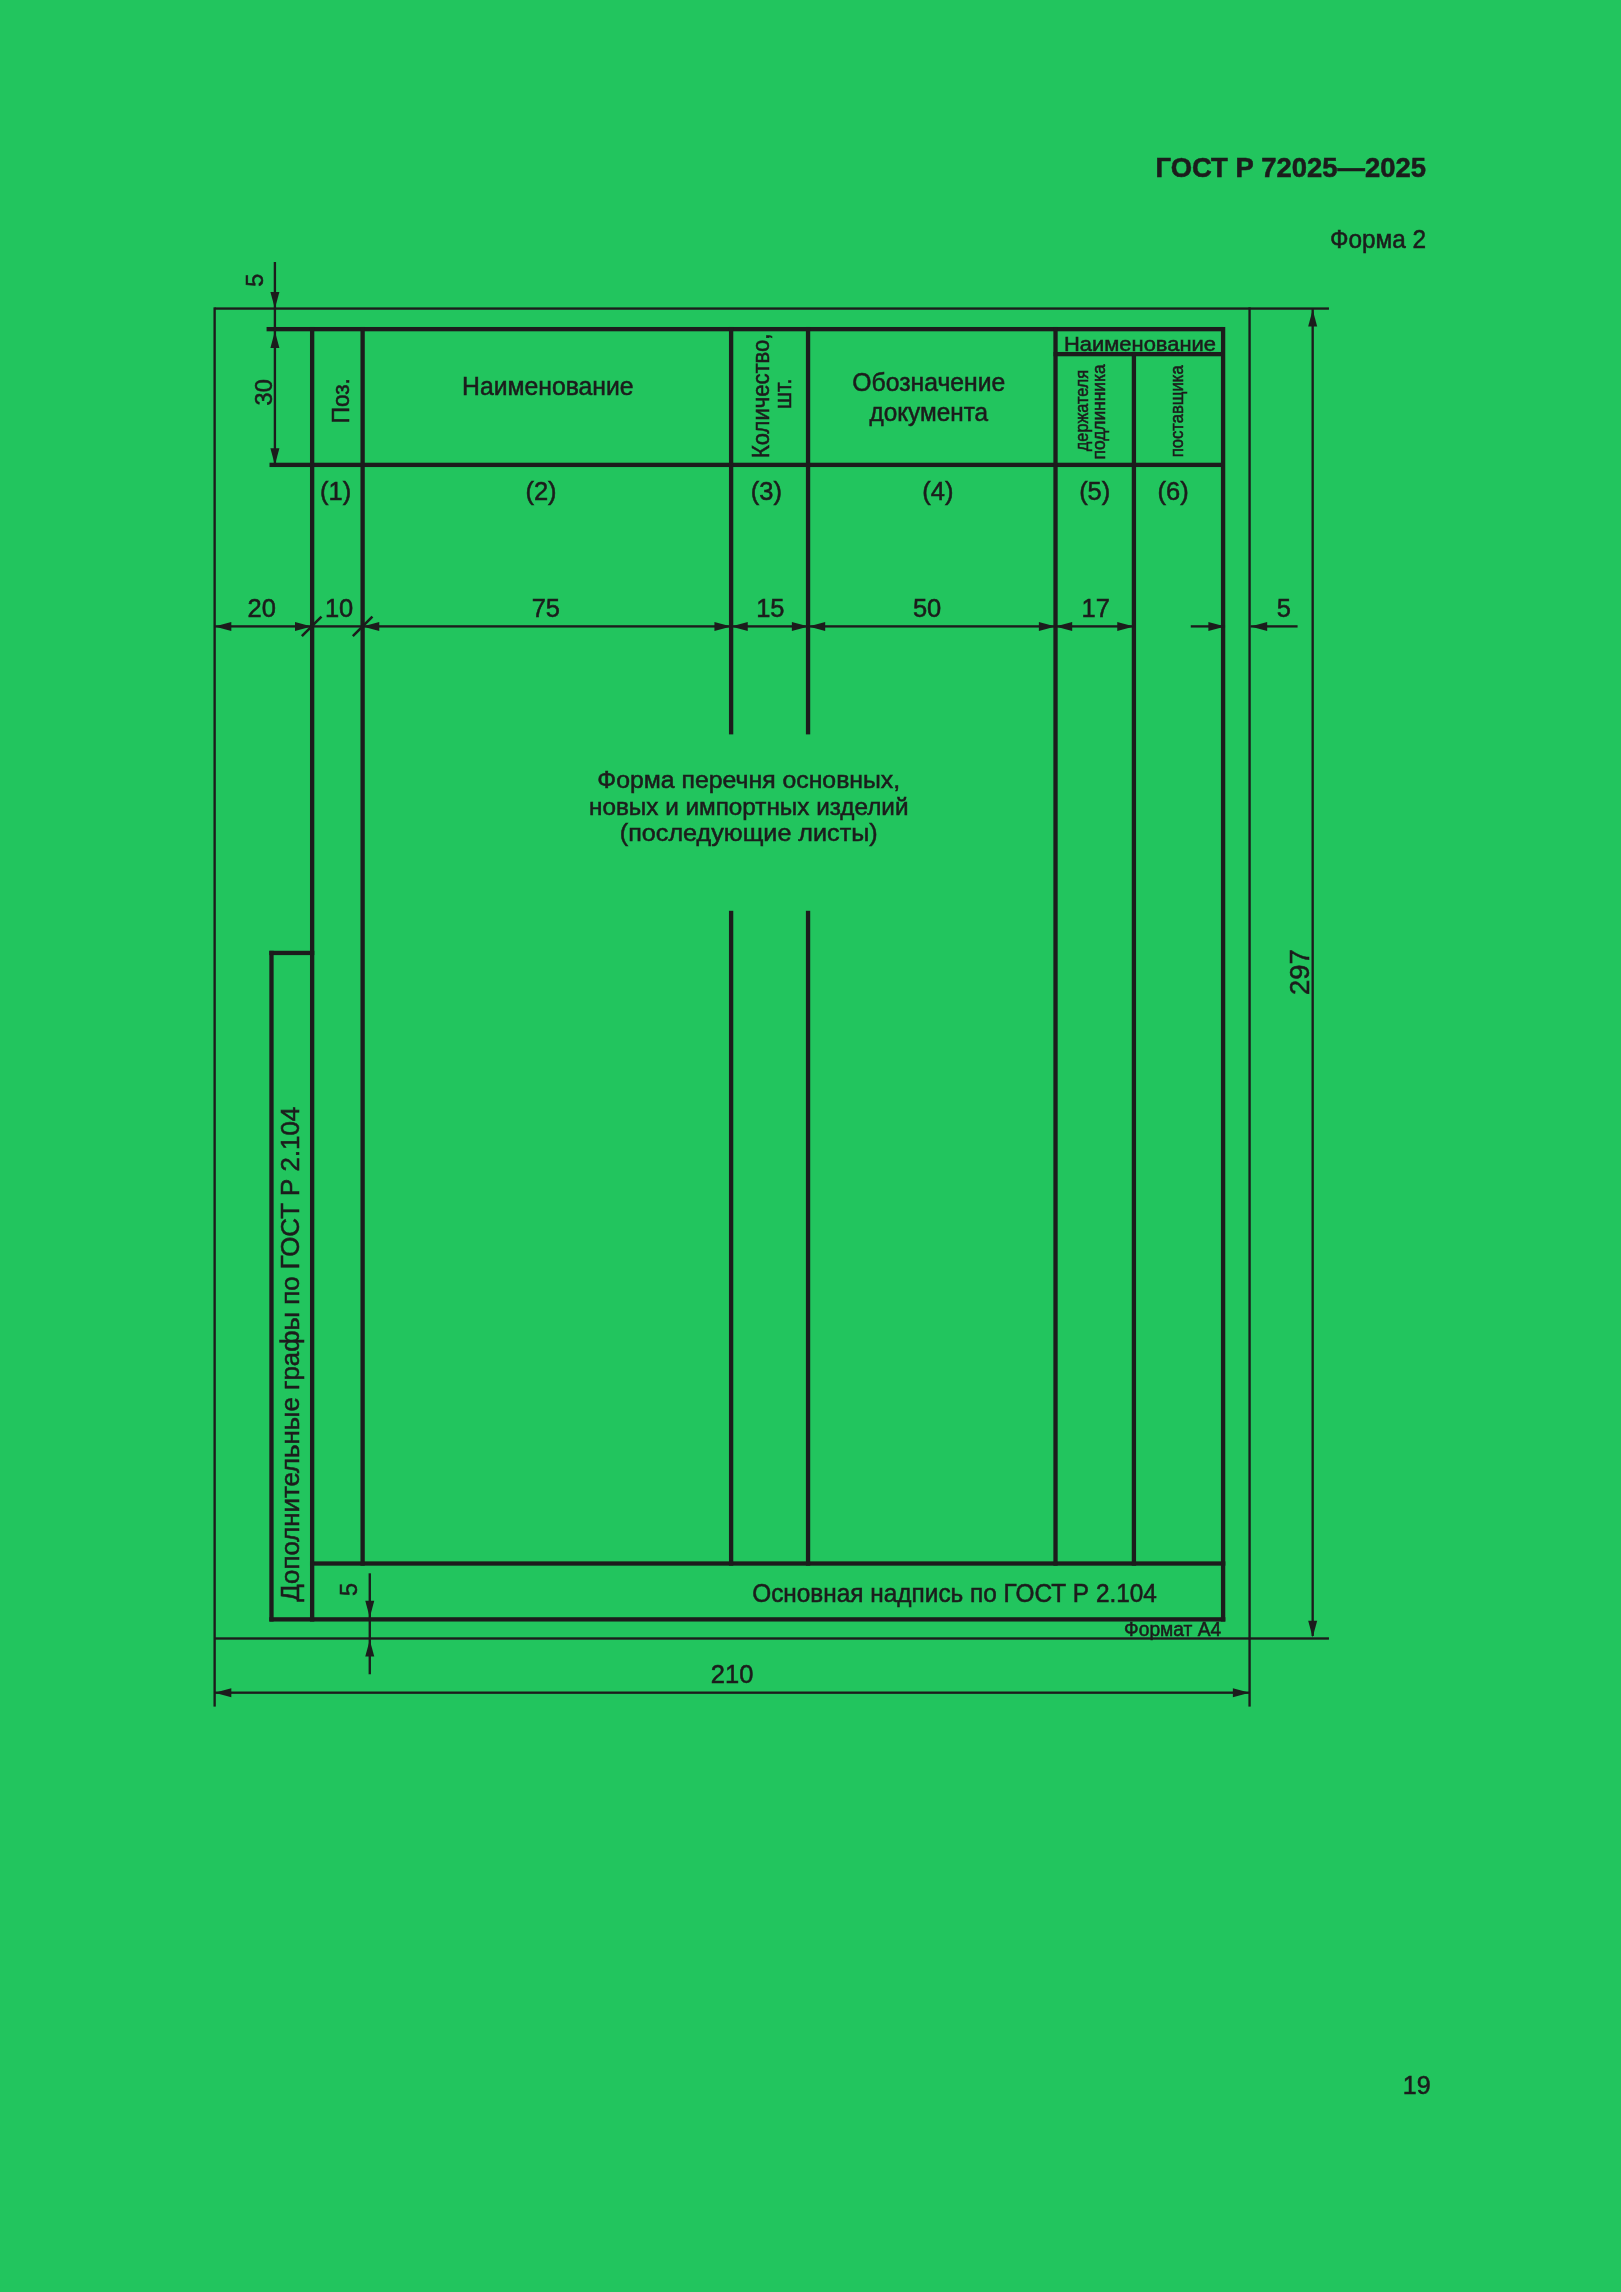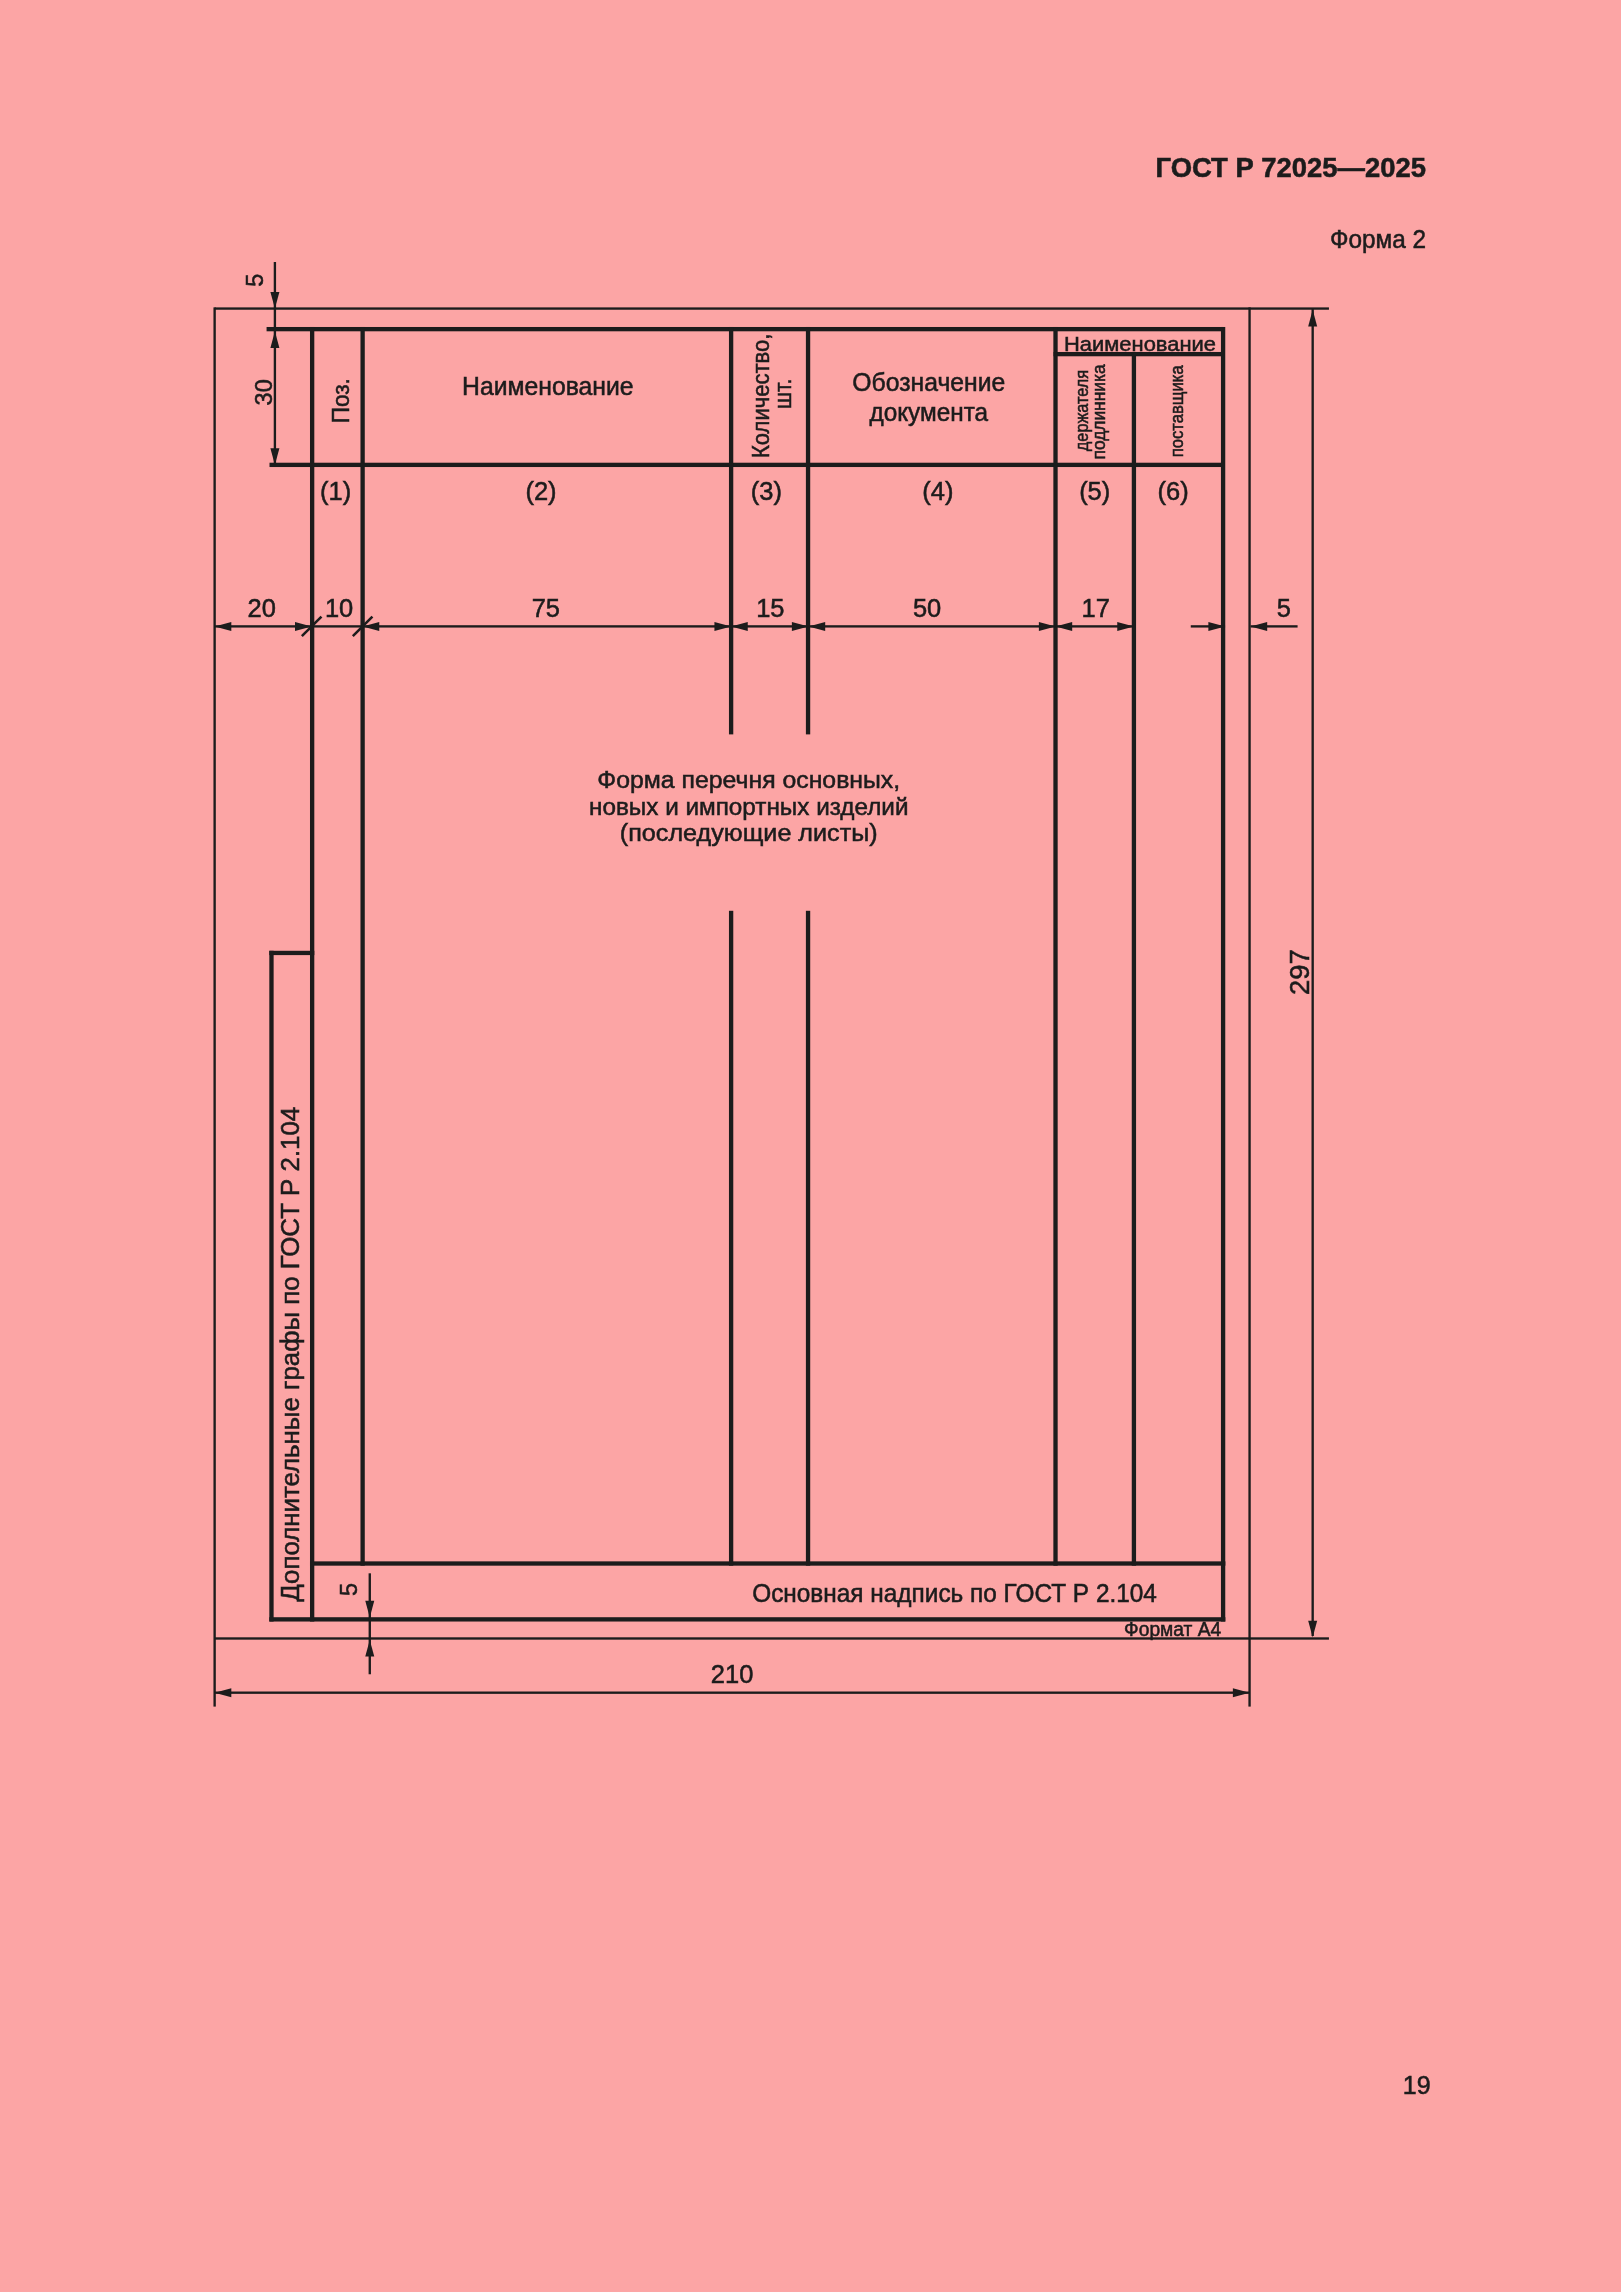--- a/index.html
+++ b/index.html
@@ -1,16 +1,16 @@
 <!DOCTYPE html>
 <html><head>
 <meta charset="utf-8">
 <style>
   html,body{margin:0;padding:0;background:#ffffff;}
-  .page{position:relative;width:1621px;height:2293px;background:#fca5a5;overflow:hidden;}
+  .page{position:relative;width:1621px;height:2293px;background:#22c55e;overflow:hidden;}
   svg{position:absolute;left:0;top:0;}
   text{font-family:"Liberation Sans",sans-serif;fill:#1c1c1c;stroke:#1c1c1c;stroke-width:0.55px;}
 </style>
 </head>
 <body>
 
 <div class="page">
 <svg width="1621" height="2293" viewBox="0 0 1654 2339">
 
   <text x="1455" y="180.5" font-size="28" font-weight="bold" text-anchor="end" textLength="276" lengthAdjust="spacingAndGlyphs">ГОСТ Р 72025—2025</text>

